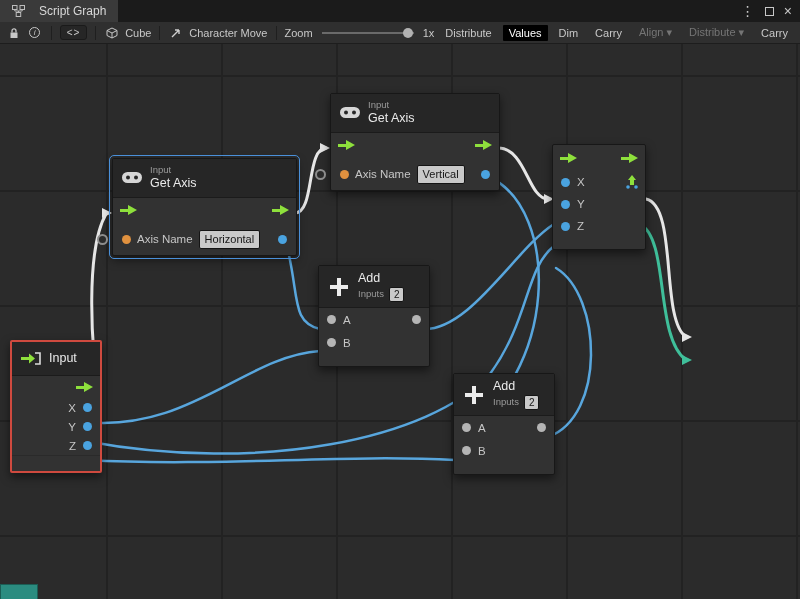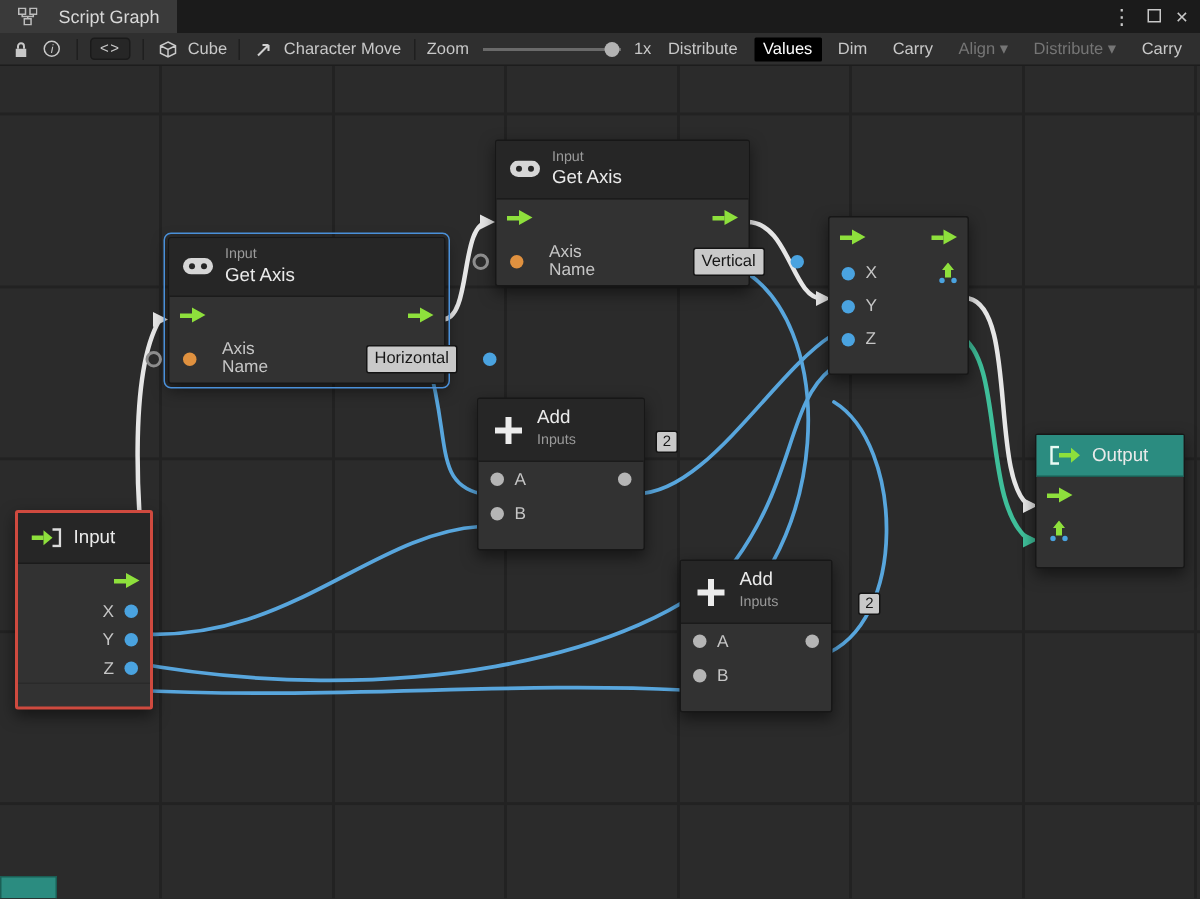--- a/index.html
+++ b/index.html
@@ -44,23 +44,23 @@
   .node-header{background:#262626;border-bottom:1px solid #1b1b1b;display:flex;align-items:center;gap:8px;padding:6px 9px;}
   .kind{font-size:9.5px;color:#9a9a9a;line-height:1.15;}
   .title{font-size:12.5px;color:#eaeaea;line-height:1.2;}
   .flow-row{display:flex;justify-content:space-between;align-items:center;height:26px;padding:0 7px;}
   .flow-row.only-right{justify-content:flex-end;}
   .flow-row.only-left{justify-content:flex-start;}
   .flow-arrow{position:relative;width:17px;height:11px;display:inline-block;flex:none;}
   .flow-arrow::before{content:"";position:absolute;left:0;top:4px;width:8px;height:3px;background:var(--port-green);}
   .flow-arrow::after{content:"";position:absolute;left:8px;top:0;width:0;height:0;
     border-left:9px solid var(--port-green);border-top:5.5px solid transparent;border-bottom:5.5px solid transparent;}
-  .value-row{display:flex;align-items:center;gap:17px;height:31px;padding:0 9px;}
+  .value-row{display:flex;align-items:center;gap:6px;height:31px;padding:0 9px;}
   .row-label{color:#c6c6c6;font-size:11.5px;}
-  .field{background:#c9c9c9;color:#161616;font-size:11px;padding:1px 5px;border-radius:2px;border:1px solid #141414;line-height:1.3;margin-left:48px;}
+  .field{background:#c9c9c9;color:#161616;font-size:11px;padding:1px 5px;border-radius:2px;border:1px solid #141414;line-height:1.3;}
   .field.small{padding:0 4px;font-size:10px;}
   .dot{width:9px;height:9px;border-radius:50%;flex:none;}
   .dot.blue{background:var(--port-blue);}
   .dot.orange{background:var(--port-orange);}
   .dot.gray{background:#b5b5b5;}
   .hollow-port{position:absolute;width:11px;height:11px;border:2px solid #8d8d8d;border-radius:50%;background:#2b2b2b;left:-16px;}
   .ml-auto{margin-left:auto;}
   .add-header{padding:5px 9px;}
   .plus-icon{flex:none;display:inline-flex;}
   .inputs-line{display:flex;align-items:center;gap:5px;margin-top:1px;}
@@ -307,39 +307,16 @@
       <span class="row-label">Y</span>
       <span class="dot blue"></span>
     </div>
     <div class="port-row right" style="height:19px;">
       <span class="row-label">Z</span>
       <span class="dot blue"></span>
     </div>
     <div class="node-footer" style="height:16px;border-top:1px solid #2a2a2a;"></div>
   </div>
 
-  <div class="node" style="left:690px;top:245px;width:100px;">
-    <div class="node-header output-header">
-      <svg width="20" height="13" viewBox="0 0 20 13">
-        <path d="M6 1 H1 V12 H6" fill="none" stroke="#eafaf4" stroke-width="1.6"></path>
-        <rect x="6" y="5" width="8" height="3" fill="var(--port-green)"></rect>
-        <polygon points="14,1.5 20,6.5 14,11.5" fill="var(--port-green)"></polygon>
-      </svg>
-      <div class="title">Output</div>
-    </div>
-    <div class="flow-row only-left" style="height:24px;">
-      <span class="flow-arrow"></span>
-    </div>
-    <div class="port-row" style="height:24px;">
-      <span class="vec-icon">
-        <svg width="14" height="14" viewBox="0 0 14 14">
-          <polygon points="7,0 11,5 9,5 9,10 5,10 5,5 3,5" fill="var(--port-green)"></polygon>
-          <circle cx="3" cy="12" r="1.8" fill="var(--port-blue)"></circle>
-          <circle cx="11" cy="12" r="1.8" fill="var(--port-blue)"></circle>
-        </svg>
-      </span>
-    </div>
-    <div class="node-footer"></div>
-  </div>
 
   <div class="fragment" style="left:0;top:540px;width:38px;height:15px;"></div>
 
 </div>
 
 </body></html>

